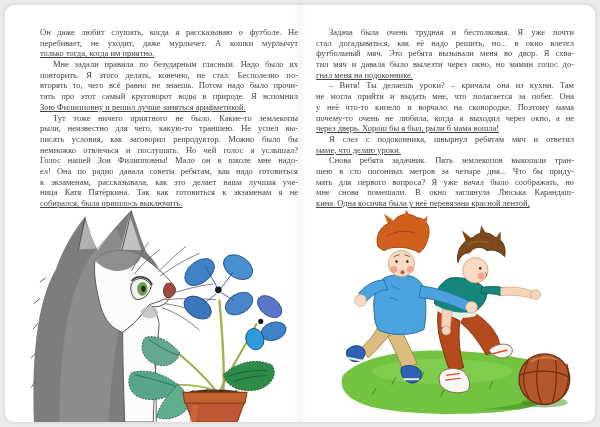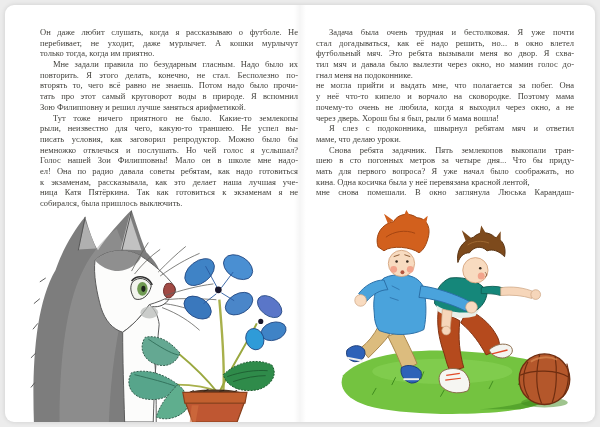--- a/index.html
+++ b/index.html
@@ -30,21 +30,21 @@
   }
   .textcol.tleft  { left: 35px; }
   .textcol.tright { left: 311px; }
   .para { margin: 0; }
   .para .line {
     text-align: justify;
     text-align-last: justify;
     height: 10.7px; overflow: hidden;
     white-space: nowrap;
   }
-  .para .line.last { text-align-last: left; white-space: normal; }
+  .para .line.last { text-align-last: left; white-space: normal; text-decoration: underline; }
   .para.indent .line.first { text-indent: 13px; }
   .illus { position: absolute; }
   .illus-cat  { left: 23px;  top: 200px; width: 286px; height: 217px; }
   .illus-boys { left: 325px; top: 203px; width: 248px; height: 214px; }
 </style>
 </head>
 <body>
 
 <div class="spread">
 
@@ -165,35 +165,36 @@
   <div>
     <div class="textcol tright">
         <div class="para indent">
           <div class="line first">Задача была очень трудная и бестолковая. Я уже почти</div>
           <div class="line">стал догадываться, как её надо решить, но... в окно влетел</div>
           <div class="line">футбольный мяч. Это ребята вызывали меня во двор. Я схва-</div>
           <div class="line">тил мяч и давала было вылезти через окно, но мамин голос до-</div>
           <div class="line last">гнал меня на подоконнике.</div>
         </div>
         <div class="para indent">
+          <div class="line first">– Витя! Ты делаешь уроки? – кричала она из кухни. Там</div>
           <div class="line">не могла прийти и выдать мне, что полагается за побег. Она</div>
           <div class="line">у неё что-то кипело и ворчало на сковородке. Поэтому мама</div>
           <div class="line">почему-то очень не любила, когда я выходил через окно, а не</div>
           <div class="line last">через дверь. Хорош бы я был, рыли б мама вошла!</div>
         </div>
         <div class="para indent">
           <div class="line first">Я слез с подоконника, швырнул ребятам мяч и ответил</div>
           <div class="line last">маме, что делаю уроки.</div>
         </div>
         <div class="para indent">
           <div class="line first">Снова ребята задачник. Пять землекопов выкопали тран-</div>
           <div class="line">шею в сто погонных метров за четыре дня... Что бы приду-</div>
           <div class="line">мать для первого вопроса? Я уже начал было соображать, но</div>
+          <div class="line">мне снова помешали. В окно заглянула Люська Карандаш-</div>
           <div class="line last">кина. Одна косичка была у неё перевязана красной лентой,</div>
-          <div class="line">мне снова помешали. В окно заглянула Люська Карандаш-</div>
         </div>
       </div>
 
     <svg class="illus illus-boys" viewBox="0 0 248 220" role="img" aria-label="Два мальчика бегут по траве за футбольным мячом">
 
       <g>
         <path d="M10,172 C28,152 75,144 128,147 C180,150 226,158 240,172
                  C244,186 226,200 192,207 C148,214 78,213 42,205 C16,199 4,186 10,172 Z" fill="#74c340"></path>
         <ellipse cx="112" cy="168" rx="72" ry="13" fill="#8ad358" opacity=".55"></ellipse>
         <path d="M150,207 C190,204 222,195 236,180 C236,192 220,202 192,207 Z" fill="#4f9e28" opacity=".8"></path>

